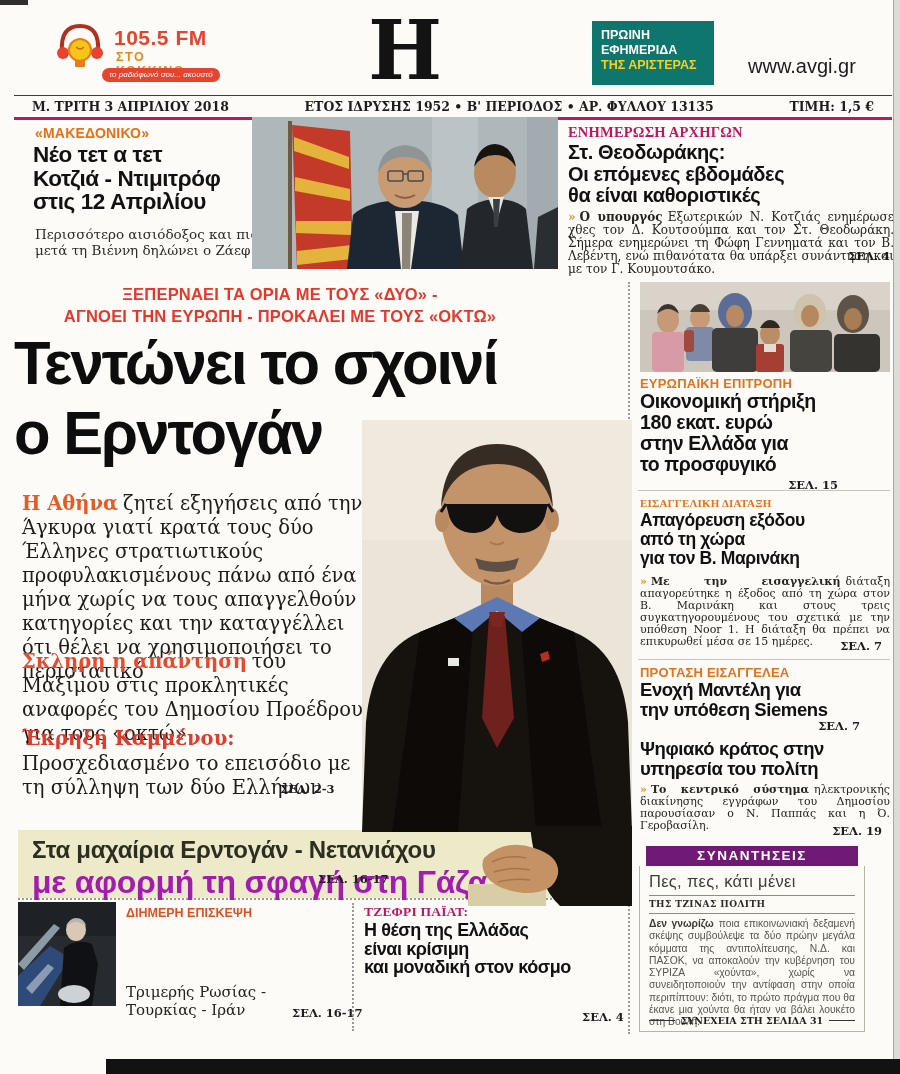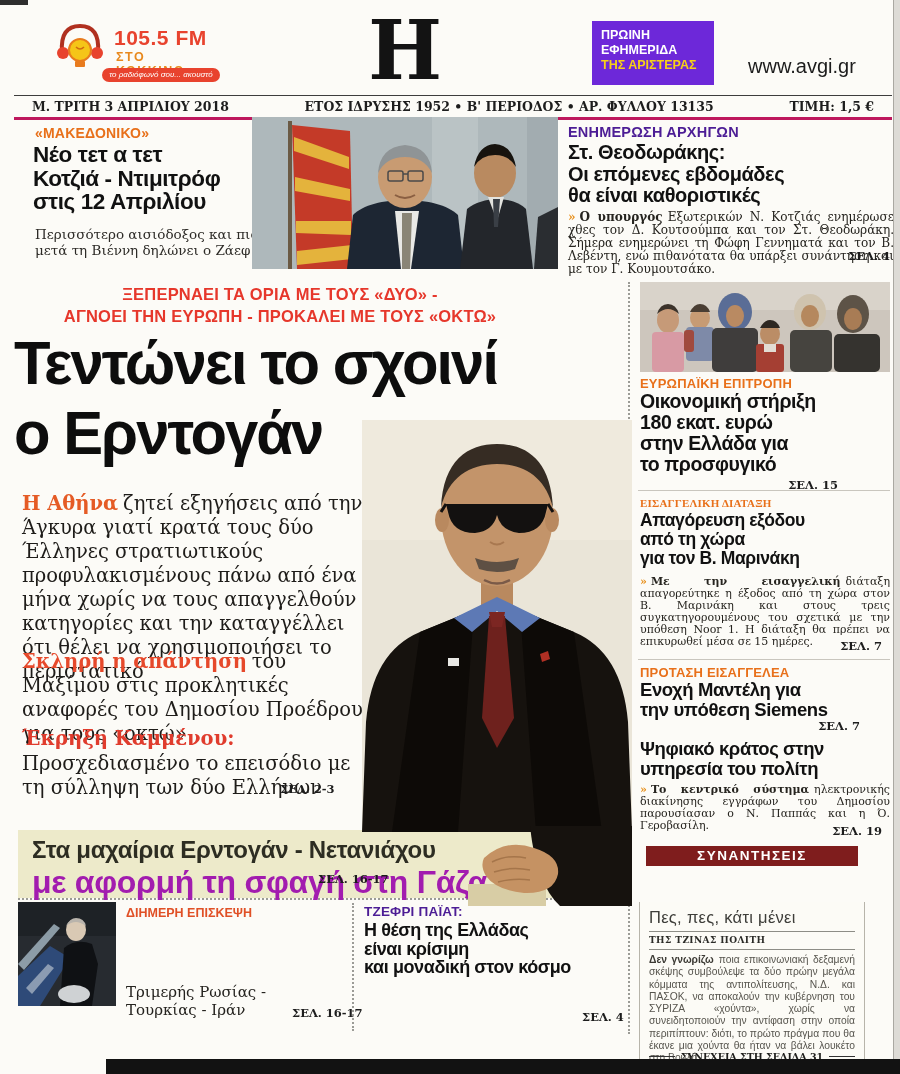--- a/index.html
+++ b/index.html
@@ -1,31 +1,31 @@
 <!DOCTYPE html>
 <html><head>
 <meta charset="utf-8">
 <style>
   html,body{margin:0;padding:0;background:#ffffff;}
   #page{position:relative;width:900px;height:1074px;background:#fcfbf7;overflow:hidden;
         font-family:"Liberation Sans",sans-serif;color:#1a1a1a;}
   .abs{position:absolute;}
   .kicker{font-family:"Liberation Sans",sans-serif;font-weight:bold;letter-spacing:.2px;}
   .k-orange{color:#e8701a;}
-  .k-red{color:#4c1d95;}
+  .k-red{color:#be185d;font-family:Liberation Serif, serif;}
   .headline{font-family:"Liberation Sans",sans-serif;font-weight:bold;color:#111;letter-spacing:-.4px;}
   .pageref{font-family:"DejaVu Serif",serif;font-weight:bold;font-size:11.5px;color:#1d1d1d;}
   .marker{color:#e8911e;font-weight:bold;margin-right:4px;}
   .lead{font-weight:bold;margin-right:5px;}
   .body-serif{font-family:"DejaVu Serif",serif;color:#26241f;}
   
   #masthead-title{left:226px;top:0px;width:362px;text-align:center;
     font-family:"DejaVu Serif",serif;font-weight:bold;font-size:78px;line-height:96px;
     letter-spacing:4px;color:#131313;transform:scaleY(1.06);transform-origin:top;}
-  #tagline-box{left:592px;top:21px;width:122px;height:64px;background:#6d28d9;
+  #tagline-box{left:592px;top:21px;width:122px;height:64px;background:#0f766e;
     padding:7px 9px;box-sizing:border-box;font-size:12.5px;font-weight:bold;line-height:15px;color:#fff;}
   #tagline-box .yellow{color:#f7d117;}
   #website{left:748px;top:55px;font-size:20px;color:#1c1c1c;}
   #dateline{left:14px;top:95px;width:878px;height:21px;border-top:1px solid #3d3d3d;
     border-bottom:3px solid #be185d;display:flex;justify-content:space-between;align-items:center;
     font-family:"DejaVu Serif",serif;font-weight:bold;font-size:12.5px;color:#1d1d1d;box-sizing:content-box;}
   #dateline span{padding:0 18px;}
   
   #radio-logo{left:30px;top:10px;width:178px;height:82px;}
   #radio-freq{left:84px;top:16px;font-size:21px;font-weight:bold;color:#e8432e;letter-spacing:.5px;}
@@ -78,24 +78,24 @@
   #rc2-body{top:576px;font-size:11px;line-height:11.9px;text-align:justify;}
   #rc2-pageref{top:639px;text-align:right;padding-right:8px;box-sizing:border-box;}
   #rc-div2{left:638px;top:659px;width:252px;border-top:1px solid #c9c6be;}
   #rc3-kicker{top:665px;font-size:13px;}
   #rc3-headline{top:680px;font-size:18.5px;line-height:19.5px;}
   #rc3-pageref{top:719px;text-align:right;padding-right:30px;box-sizing:border-box;}
   #rc4-headline{top:739px;font-size:18.5px;line-height:19.5px;}
   #rc4-body{top:784px;font-size:11px;line-height:11.9px;text-align:justify;}
   #rc4-pageref{top:824px;text-align:right;padding-right:8px;box-sizing:border-box;}
   
-  #mb-header{left:646px;top:846px;width:212px;height:20px;background:#7f1d1d;color:#fff;
+  #mb-header{left:646px;top:846px;width:212px;height:20px;background:#701a75;color:#fff;
     font-weight:bold;font-size:13.5px;text-align:center;line-height:20px;letter-spacing:1.5px;}
   #mb-box{left:639px;top:866px;width:226px;height:166px;border:1px solid #b7b4aa;border-top:none;
-    background:#fcfbf6;box-sizing:border-box;padding:6px 9px 4px 9px;margin-top:36px;}
+    background:#fcfbf6;box-sizing:border-box;padding:6px 9px 4px 9px;}
   #mb-title{font-size:16.5px;color:#3e3e3a;letter-spacing:.3px;}
   .mb-hr{border-top:1px solid #8d8d86;margin:4px 0 3px 0;}
   #mb-byline{font-family:"DejaVu Serif",serif;font-weight:bold;font-size:9px;letter-spacing:.4px;color:#2c2c28;}
   #mb-body{font-size:10.3px;line-height:12.3px;color:#56544d;text-align:justify;margin-top:4px;}
   #mb-body .lead{color:#3c3a34;}
   #mb-footer{position:absolute;left:0;bottom:5px;width:100%;display:flex;align-items:center;justify-content:center;
     font-family:"DejaVu Serif",serif;font-weight:bold;font-size:9.5px;color:#1f1f1c;}
   .mb-dash{width:26px;border-top:1px solid #333;margin:0 6px;}
   
   #div-h-bottom{left:18px;top:898px;width:606px;border-top:2px dotted #9b9b96;}

